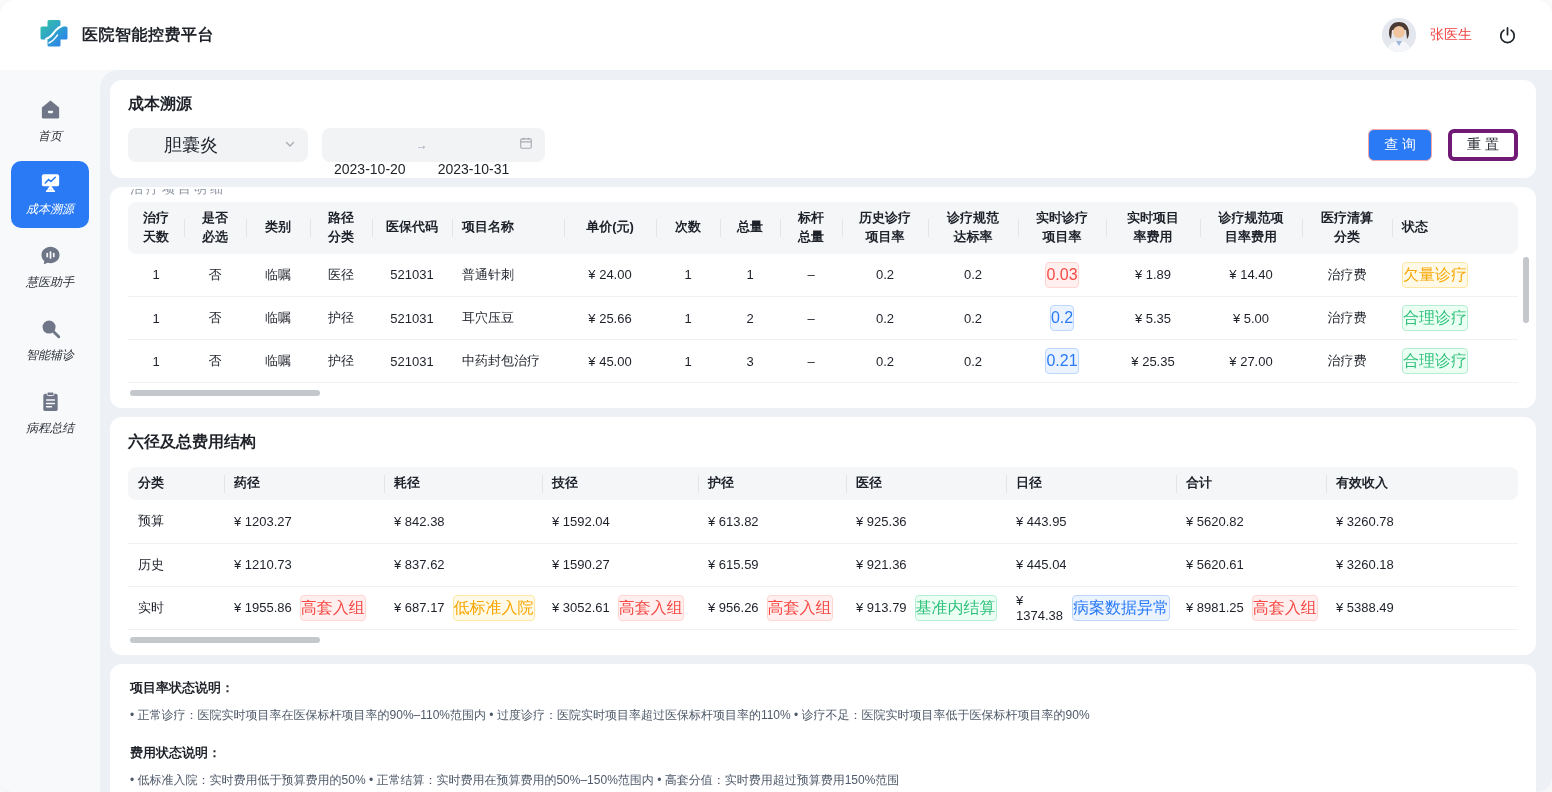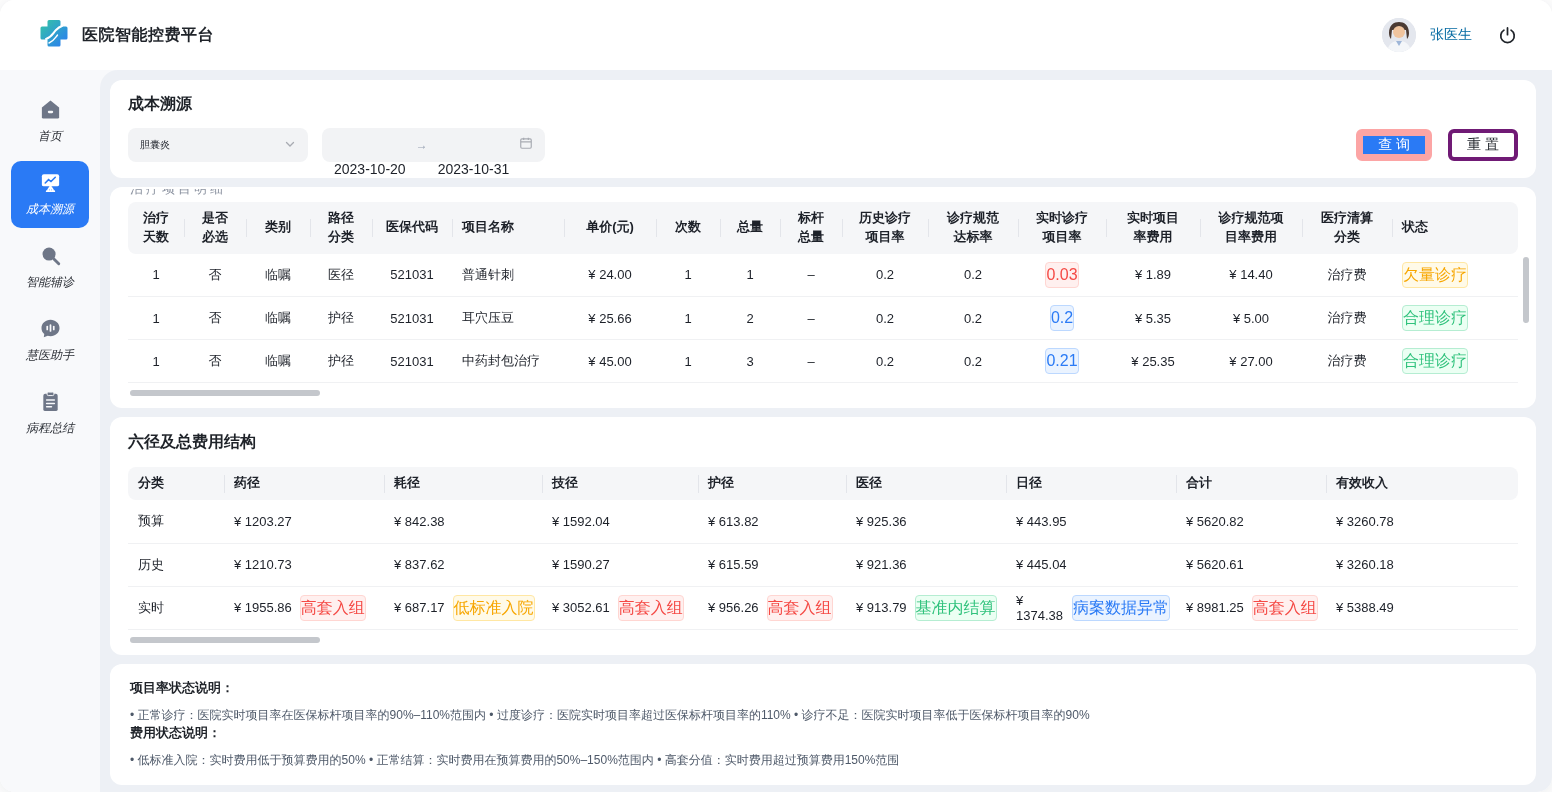--- a/index.html
+++ b/index.html
@@ -5,48 +5,48 @@
   * { margin:0; padding:0; box-sizing:border-box; }
   html,body { width:1552px; height:792px; background:#fdfdfd; font-family:"Liberation Sans","DejaVu Sans",sans-serif; }
   .window { position:relative; width:1552px; height:792px; background:#ffffff; border-radius:15px; overflow:hidden; box-shadow:0 2px 14px rgba(30,40,70,.08); }
 
   
   .topbar { height:70px; display:flex; align-items:center; justify-content:space-between; padding:0 30px 0 38px; background:#ffffff; }
   .brand { display:flex; align-items:center; gap:12px; }
   .brand-title { font-size:16px; font-weight:bold; color:#1f2329; letter-spacing:.5px; }
   .user-zone { display:flex; align-items:center; gap:14px; }
   .avatar { width:34px; height:34px; border-radius:50%; overflow:hidden; background:#dfe3ea; }
-  .user-name { font-size:14px; color:#0369a1; }
+  .user-name { font-size:14px; color:#ef4444; }
   .power-btn { width:30px; height:30px; display:flex; align-items:center; justify-content:center; border:none; background:transparent; cursor:pointer; margin-left:6px; }
 
   
   .content-row { display:flex; height:722px; background:#f8f9fb; }
   .sidebar { width:100px; flex:0 0 100px; background:#f8f9fb; padding-top:18px; display:flex; flex-direction:column; align-items:center; gap:6px;font-style:italic; }
   .side-item { width:78px; padding:9px 0 10px; border-radius:10px; display:flex; flex-direction:column; align-items:center; gap:7px; cursor:pointer; }
   .side-item .icon { width:24px; height:24px; display:flex; align-items:center; justify-content:center; color:#6e7687; }
   .side-item .lbl { font-size:12px; color:#2b2f36; }
   .side-item.active { background:#2a7af5; }
   .side-item.active .icon { color:#ffffff; }
   .side-item.active .lbl { color:#ffffff; }
 
   .main { flex:1; background:#edf0f5; border-top-left-radius:18px; padding:10px 16px 14px 10px; display:flex; flex-direction:column; gap:9px; overflow:hidden; }
   .card { background:#ffffff; border-radius:12px; }
 
   
   .card-filter { padding:14px 18px 16px; }
   .panel-title { font-size:16px; font-weight:bold; color:#1f2329; }
   .filter-row { margin-top:13px; display:flex; align-items:center; gap:14px; }
   .select-box { width:180px; height:34px; background:#f2f3f5; border-radius:8px; display:flex; align-items:center; justify-content:space-between; padding:0 12px; cursor:pointer; }
-  .select-box .val { font-size:10px; color:#1d2129; }
+  .select-box .val { font-size:18px; color:#1d2129;margin-left:24px; }
   .date-box { height:34px; background:#f2f3f5; border-radius:8px; display:flex; align-items:center; gap:10px; padding:0 12px; cursor:pointer; }
   .date-box .dt { font-size:14px; color:#1d2129;margin-top:48px; }
   .date-box .arrow { font-size:12px; color:#98a2b3; }
   .spacer { flex:1; }
   .btn { height:32px; border-radius:6px; font-size:14px; padding:0 15px; cursor:pointer; font-family:inherit; }
-  .btn-primary { background:#2a7af5; border:7px solid #fca5a5; color:#fff; }
+  .btn-primary { background:#2a7af5; border:1px solid #fca5a5; color:#fff; }
   .btn-plain { background:#fff; border:4px solid #701a75; color:#1f2329; margin-left:2px; }
 
   
   .card-table { padding:0 18px 10px; position:relative; }
   .clip-strip { height:9px; overflow:hidden; margin:2px 0 4px 2px; }
   .clip-strip .clip-text { font-size:13px; color:#8a919f; letter-spacing:3px; transform:translateY(-9px); display:block; }
   table { border-collapse:collapse; table-layout:fixed; width:100%; }
   thead th { background:#f5f6f8; font-size:13px; font-weight:bold; color:#1d2129; padding:7px 6px; white-space:pre-line; line-height:1.45; position:relative; vertical-align:middle; }
   thead th:first-child { border-top-left-radius:8px; border-bottom-left-radius:8px; }
   thead th:last-child { border-top-right-radius:8px; border-bottom-right-radius:8px; }
@@ -63,21 +63,21 @@
   .cell-flex { display:flex; align-items:center; gap:8px; }
 
   .hscroll { width:190px; height:6px; background:#c4c7cc; border-radius:3px; margin:7px 0 2px 2px; cursor:pointer; }
   .vscroll { position:absolute; right:7px; top:70px; width:6px; height:66px; background:#c4c7cc; border-radius:3px; cursor:pointer; }
 
   .card-structure { padding:15px 18px 10px; }
   .card-structure .panel-title { margin-bottom:14px; }
 
   
   .card-notes { padding:15px 20px 16px; }
-  .note-title { font-size:13px; font-weight:bold; color:#1f2329; margin-top:0; }
+  .note-title { font-size:13px; font-weight:bold; color:#1f2329; margin-top:20px; }
   .note-title:first-child { margin-top:0; }
   .note-line { font-size:12px; color:#4e5969; margin-top:9px; line-height:1.5; }
 </style>
 </head>
 <body>
 
 <div class="window">
 
   <div class="topbar">
     <div class="brand">
@@ -134,38 +134,38 @@
               <rect x="3" y="3.5" width="18" height="12.5" rx="2" fill="currentColor"></rect>
               <path d="M6.5 12.5 10 9l2.5 2 4.5-4.5" stroke="#2a7af5" stroke-width="1.6" fill="none" stroke-linecap="round"></path>
               <path d="M12 16v3.5M8 21h8M9.5 19.5 12 16l2.5 3.5" stroke="currentColor" stroke-width="1.8" fill="none" stroke-linecap="round"></path>
             </svg>
           </span>
           <div class="lbl">成本溯源</div>
         </div>
         <div class="side-item">
           <span class="icon">
             <svg width="23" height="23" viewBox="0 0 24 24">
-              <circle cx="10.5" cy="10.5" r="6.8" fill="currentColor"></circle>
-              <line x1="15.8" y1="15.8" x2="20.6" y2="20.6" stroke="currentColor" stroke-width="3" stroke-linecap="round"></line>
-            </svg>
-          </span>
-          <div class="lbl">智能辅诊</div>
-        </div>
-        <div class="side-item">
-          <span class="icon">
-            <svg width="23" height="23" viewBox="0 0 24 24">
               <path fill="currentColor" d="M12 2.8c5.2 0 9.4 3.8 9.4 8.6s-4.2 8.6-9.4 8.6c-1 0-2-.14-2.9-.4L5 21.2l.5-3.4c-1.9-1.6-2.9-3.9-2.9-6.4 0-4.8 4.2-8.6 9.4-8.6z"></path>
               <g stroke="#f8f9fb" stroke-width="1.8" stroke-linecap="round">
                 <line x1="8.6" y1="10" x2="8.6" y2="13"></line>
                 <line x1="12" y1="8.4" x2="12" y2="14.6"></line>
                 <line x1="15.4" y1="10" x2="15.4" y2="13"></line>
               </g>
             </svg>
           </span>
           <div class="lbl">慧医助手</div>
+        </div>
+        <div class="side-item">
+          <span class="icon">
+            <svg width="23" height="23" viewBox="0 0 24 24">
+              <circle cx="10.5" cy="10.5" r="6.8" fill="currentColor"></circle>
+              <line x1="15.8" y1="15.8" x2="20.6" y2="20.6" stroke="currentColor" stroke-width="3" stroke-linecap="round"></line>
+            </svg>
+          </span>
+          <div class="lbl">智能辅诊</div>
         </div>
         <div class="side-item">
           <span class="icon">
             <svg width="23" height="23" viewBox="0 0 24 24">
               <rect x="4.5" y="4" width="15" height="18" rx="2" fill="currentColor"></rect>
               <rect x="8.5" y="2.2" width="7" height="3.6" rx="1.2" fill="currentColor" stroke="#f8f9fb" stroke-width="1"></rect>
               <g stroke="#f8f9fb" stroke-width="1.6" stroke-linecap="round">
                 <line x1="8" y1="10.5" x2="16" y2="10.5"></line>
                 <line x1="8" y1="14" x2="16" y2="14"></line>
                 <line x1="8" y1="17.5" x2="13" y2="17.5"></line>

